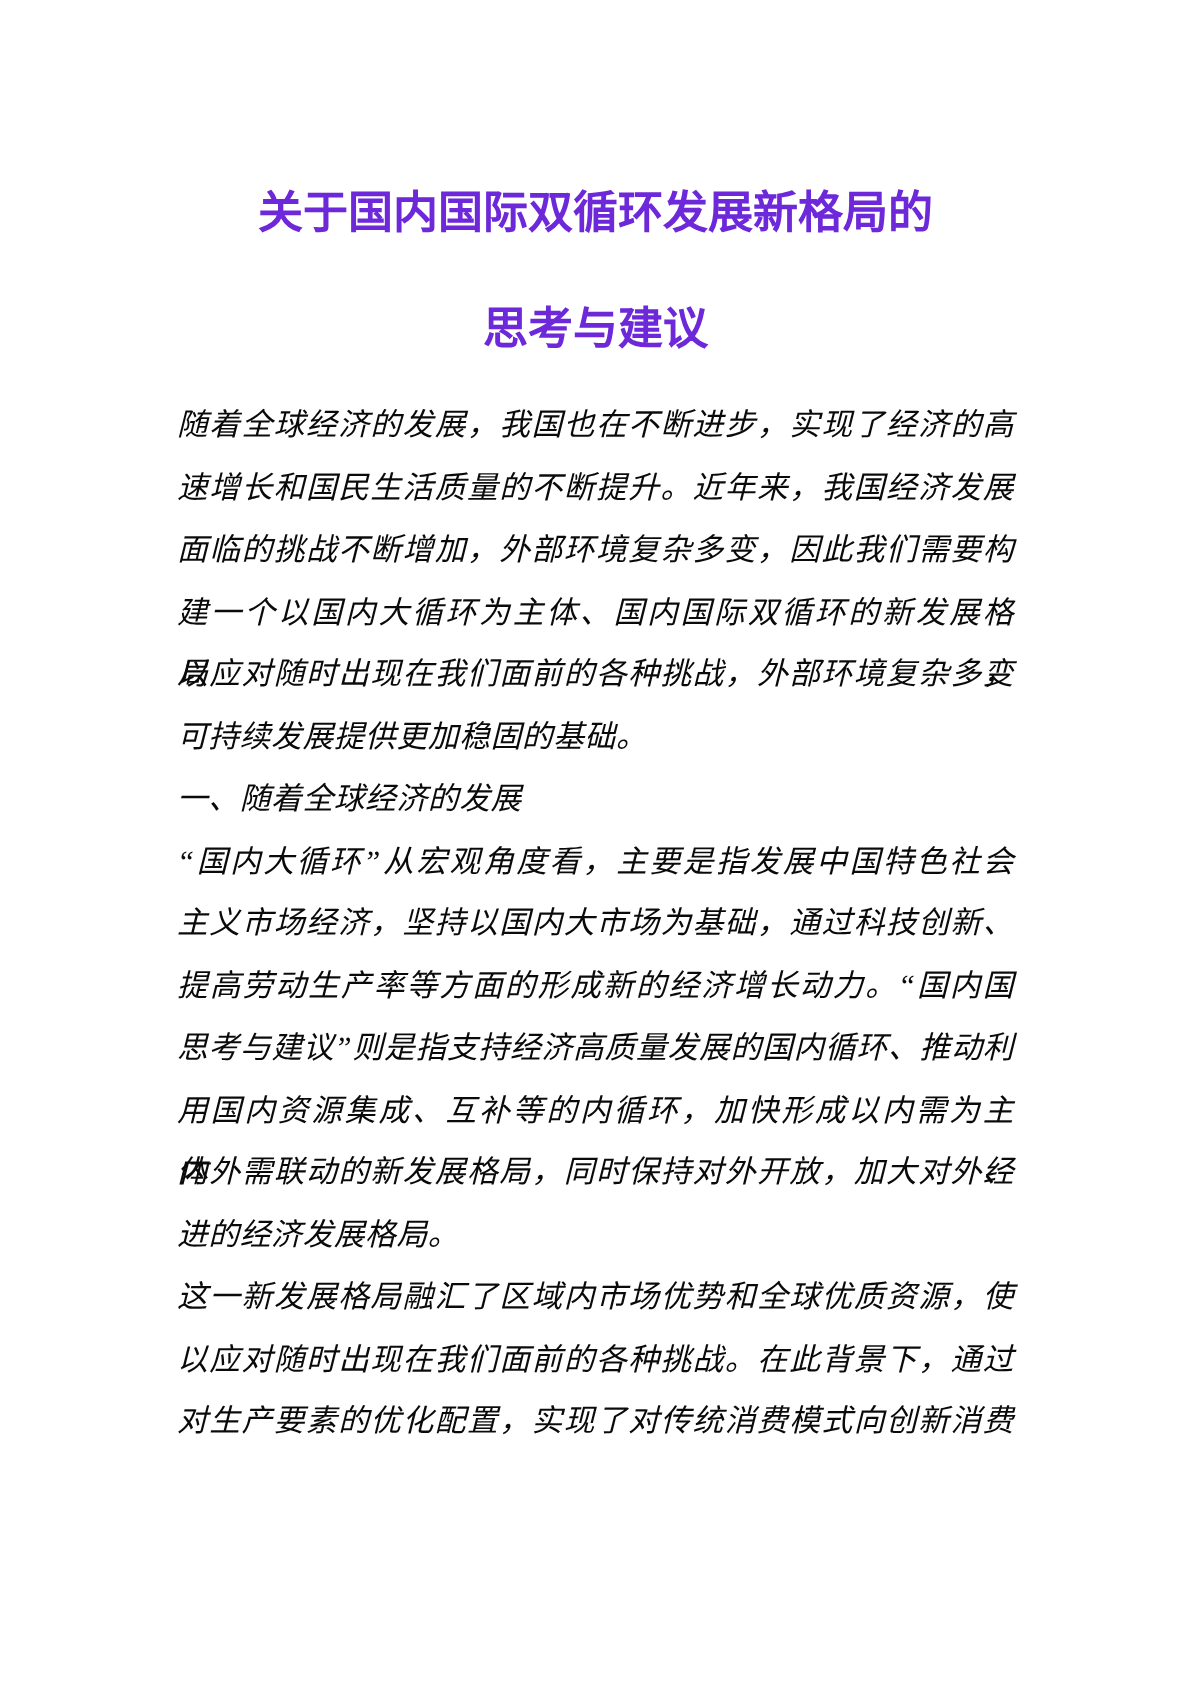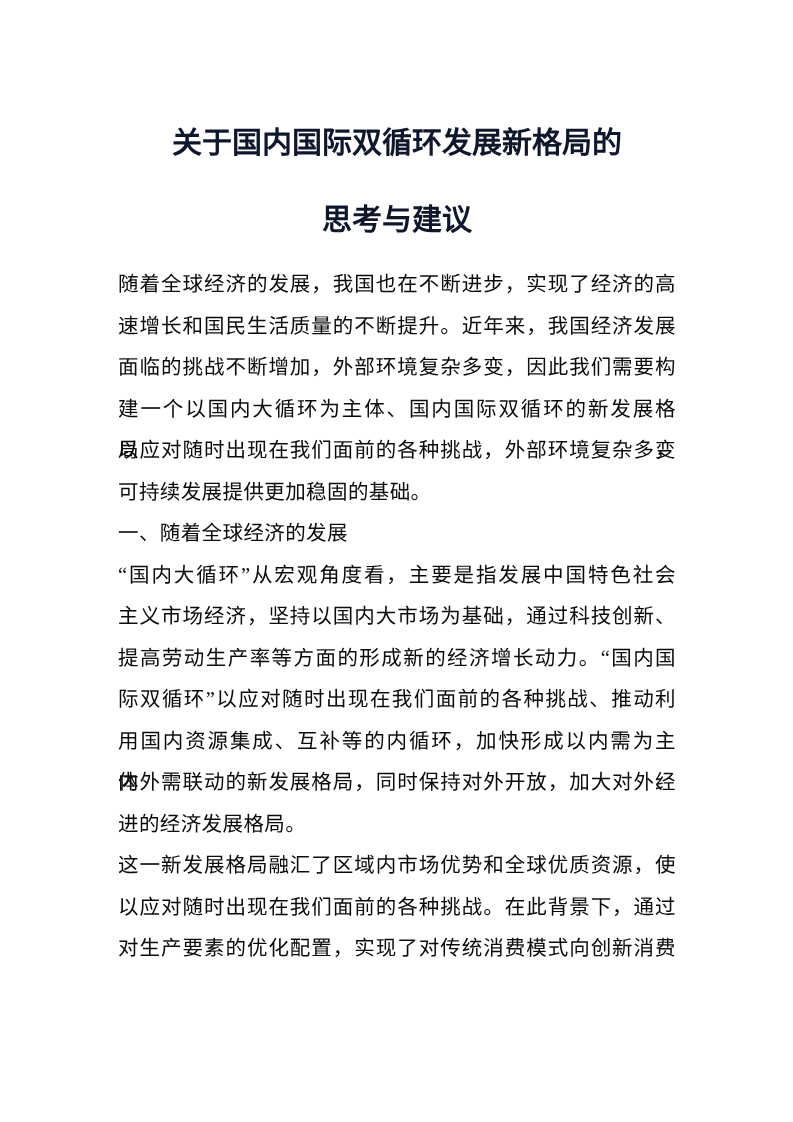--- a/index.html
+++ b/index.html
@@ -16,40 +16,41 @@
     padding: 104px 117px 0 118px;
     overflow: hidden;
     font-family: "Liberation Serif", "DejaVu Serif", serif;
     color: #0a0a0a;
   }
   .doc-title {
     text-align: center;
     font-size: 30px;
     font-weight: bold;
     line-height: 77px;
-    color: #0f172a;
+    color: #6d28d9;
     letter-spacing: 0px;
   }
   .doc-title .title-line {
     height: 77px;
   }
   .doc-body {
     margin-top: 6px;
     font-size: 20.5px;
   }
   .paragraph {
     margin: 0;
   }
   .line {
     height: 41.5px;
     line-height: 41.5px;
     white-space: nowrap;
     text-align: justify;
     text-align-last: left;
     letter-spacing: 0.4px;
+    font-style: italic;
   }
   .line.fill {
     white-space: normal;
     text-align-last: justify;
   }
 </style>
 </head>
 <body>
 
 <div class="page">
@@ -66,21 +67,21 @@
         <div class="line fill">以应对随时出现在我们面前的各种挑战，外部环境复杂多变</div>
         <div class="line">可持续发展提供更加稳固的基础。</div>
       </div>
       <div class="paragraph">
         <div class="line">一、随着全球经济的发展</div>
       </div>
       <div class="paragraph">
         <div class="line fill">“国内大循环”从宏观角度看，主要是指发展中国特色社会</div>
         <div class="line fill">主义市场经济，坚持以国内大市场为基础，通过科技创新、</div>
         <div class="line fill">提高劳动生产率等方面的形成新的经济增长动力。“国内国</div>
-        <div class="line fill">际双循环”以应对随时出现在我们面前的各种挑战、推动利</div>
+        <div class="line fill">思考与建议”则是指支持经济高质量发展的国内循环、推动利</div>
         <div class="line fill">用国内资源集成、互补等的内循环，加快形成以内需为主体、</div>
         <div class="line fill">内外需联动的新发展格局，同时保持对外开放，加大对外经</div>
         <div class="line">进的经济发展格局。</div>
       </div>
       <div class="paragraph">
         <div class="line fill">这一新发展格局融汇了区域内市场优势和全球优质资源，使</div>
         <div class="line fill">以应对随时出现在我们面前的各种挑战。在此背景下，通过</div>
         <div class="line fill">对生产要素的优化配置，实现了对传统消费模式向创新消费</div>
       </div>
     </div>

